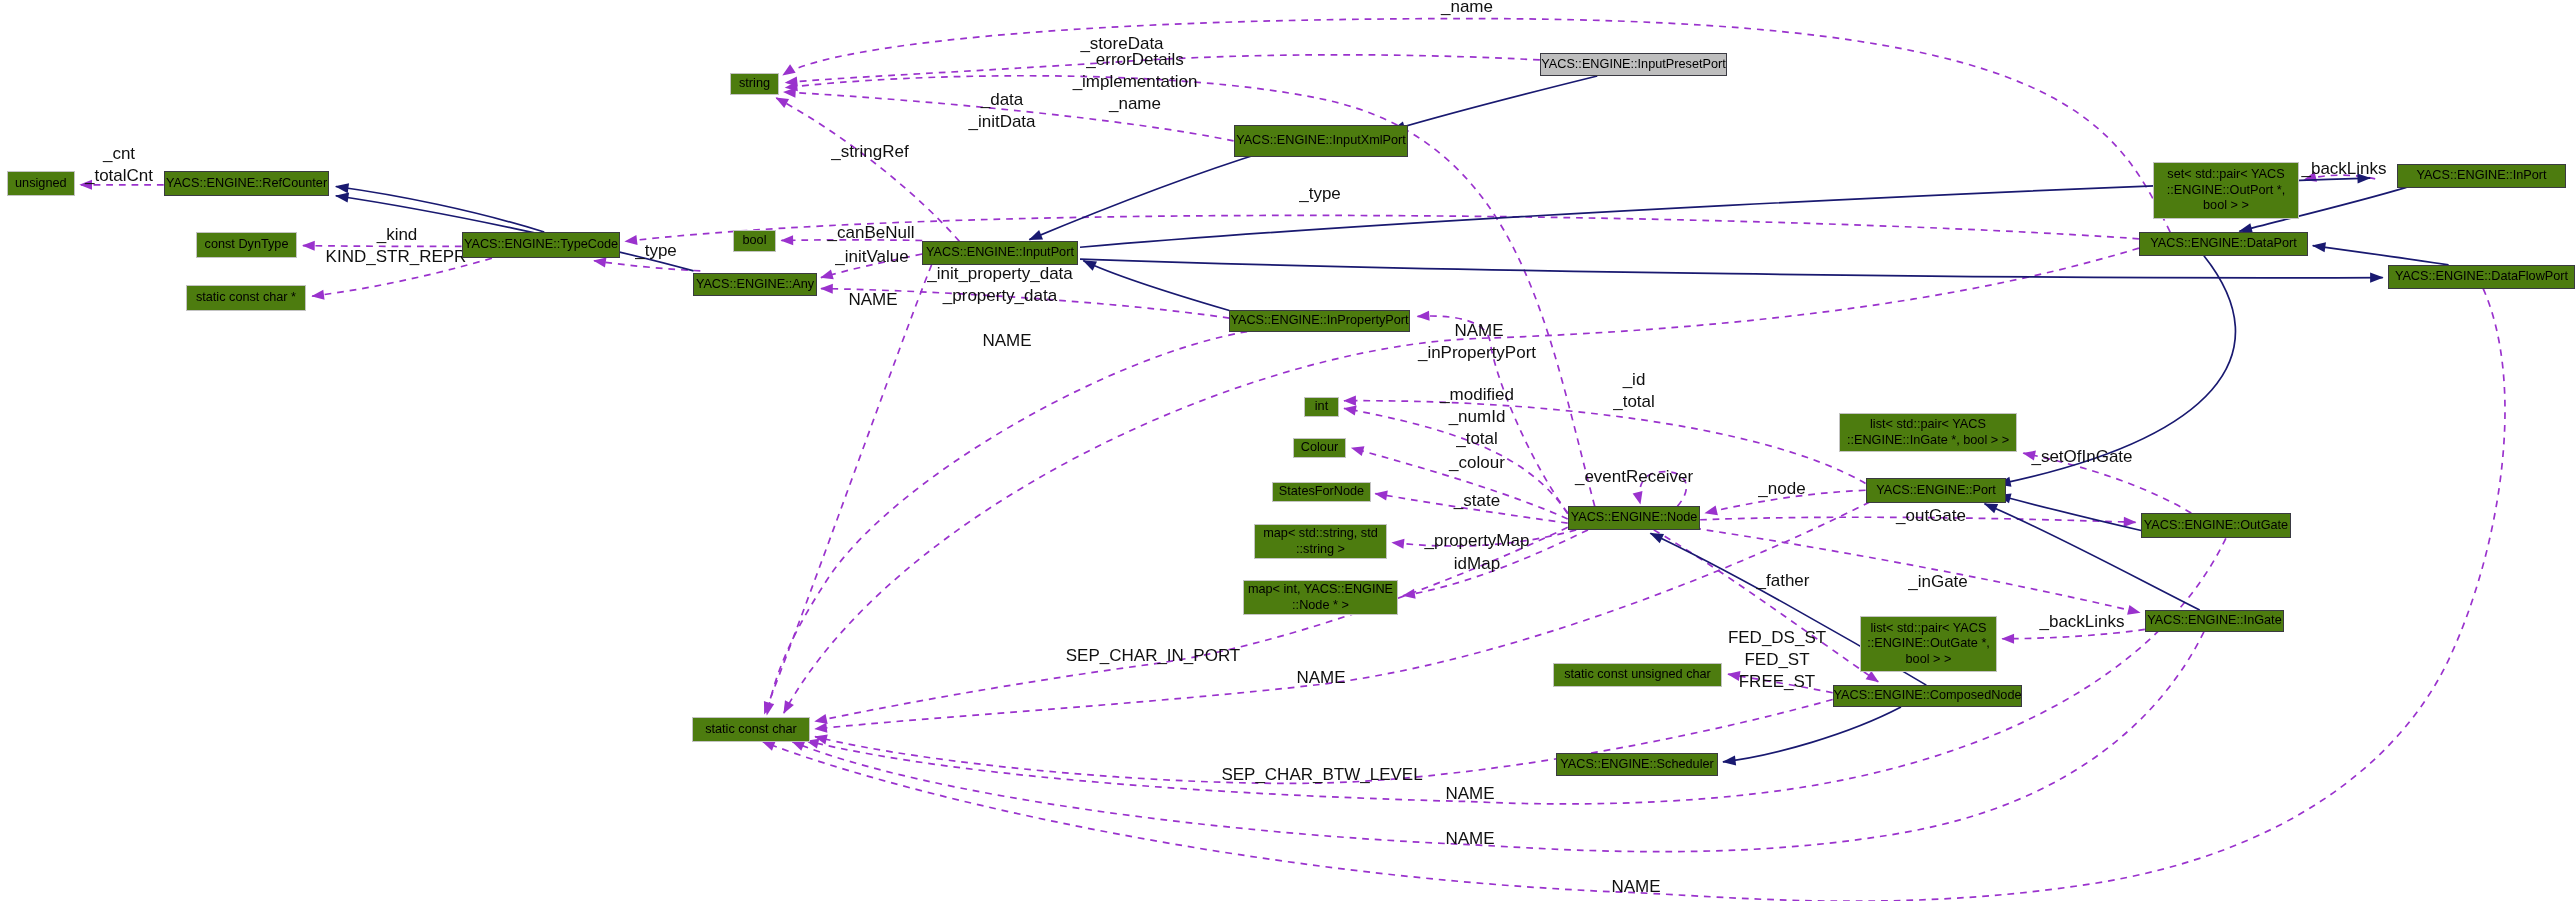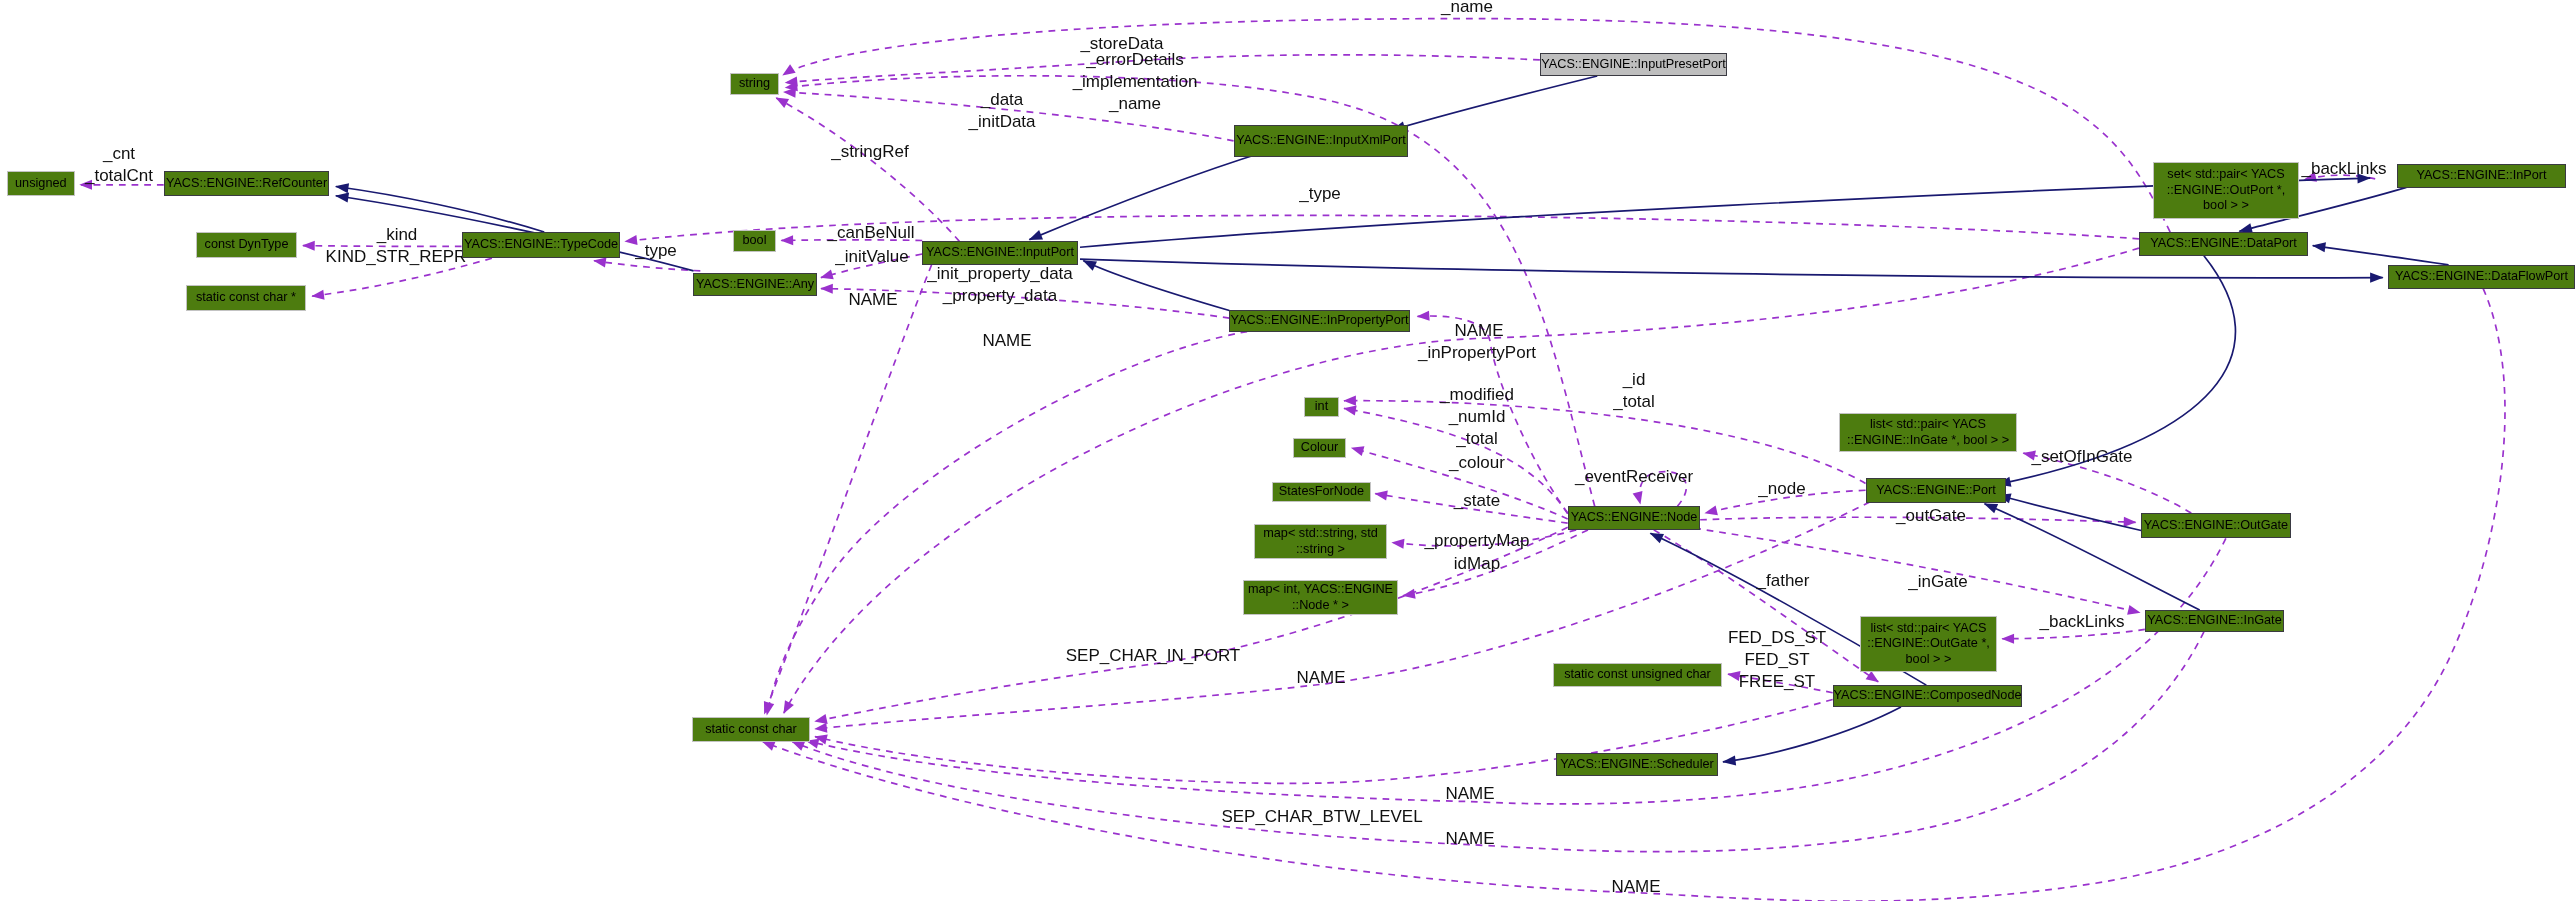--- a/index.html
+++ b/index.html
@@ -117,21 +117,21 @@
     <div class="elabel" style="left: 1634px; top: 477px;">_eventReceiver</div>
     <div class="elabel" style="left: 1782px; top: 489px;">_node</div>
     <div class="elabel" style="left: 1931px; top: 516px;">_outGate</div>
     <div class="elabel" style="left: 1938px; top: 582px;">_inGate</div>
     <div class="elabel" style="left: 1783px; top: 581px;">_father</div>
     <div class="elabel" style="left: 2082px; top: 457px;">_setOfInGate</div>
     <div class="elabel" style="left: 2082px; top: 622px;">_backLinks</div>
     <div class="elabel" style="left: 2344px; top: 169px;">_backLinks</div>
     <div class="elabel" style="left: 1153px; top: 656px;">SEP_CHAR_IN_PORT</div>
     <div class="elabel" style="left: 1321px; top: 678px;">NAME</div>
-    <div class="elabel" style="left: 1322px; top: 775px; margin-top: 42px;">SEP_CHAR_BTW_LEVEL</div>
+    <div class="elabel" style="left: 1322px; top: 775px;">SEP_CHAR_BTW_LEVEL</div>
     <div class="elabel" style="left: 1777px; top: 660px;">FED_DS_ST
 FED_ST
 FREE_ST</div>
     <div class="elabel" style="left: 1470px; top: 794px;">NAME</div>
     <div class="elabel" style="left: 1470px; top: 839px;">NAME</div>
     <div class="elabel" style="left: 1636px; top: 887px;">NAME</div>
     <div class="box extern" style="left: 6.8px; top: 171px; width: 68px; height: 25px;">unsigned</div>
     <div class="box class" style="left: 164px; top: 171px; width: 165px; height: 25px;">YACS::ENGINE::RefCounter</div>
     <div class="box extern" style="left: 196px; top: 232px; width: 101px; height: 26px;">const DynType</div>
     <div class="box class" style="left: 462px; top: 232px; width: 158px; height: 26px;">YACS::ENGINE::TypeCode</div>

